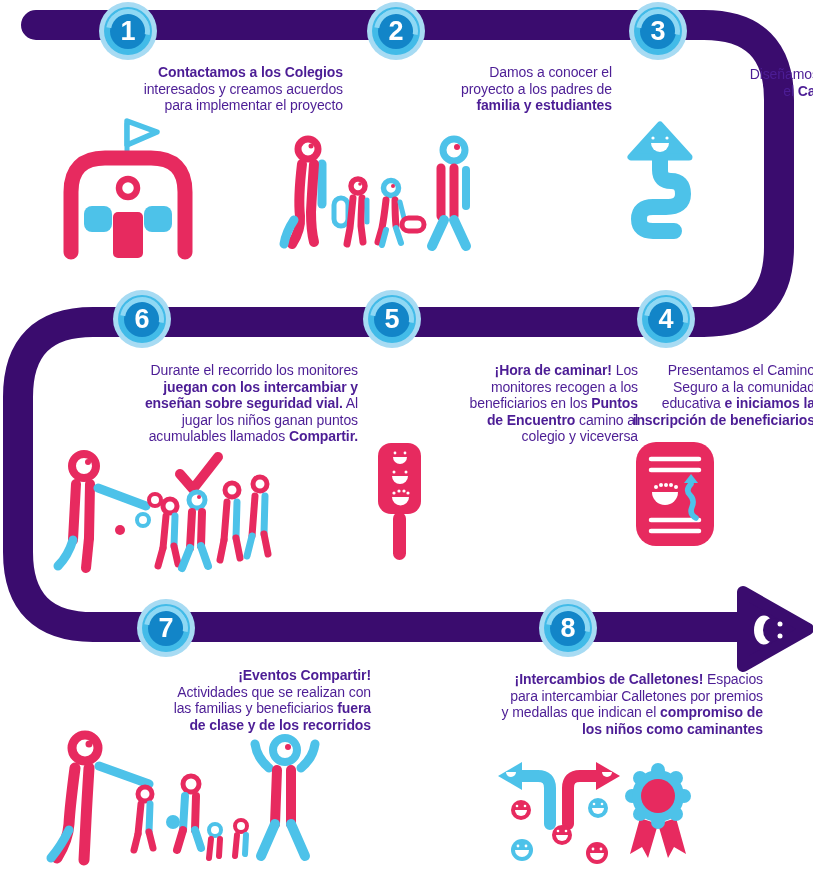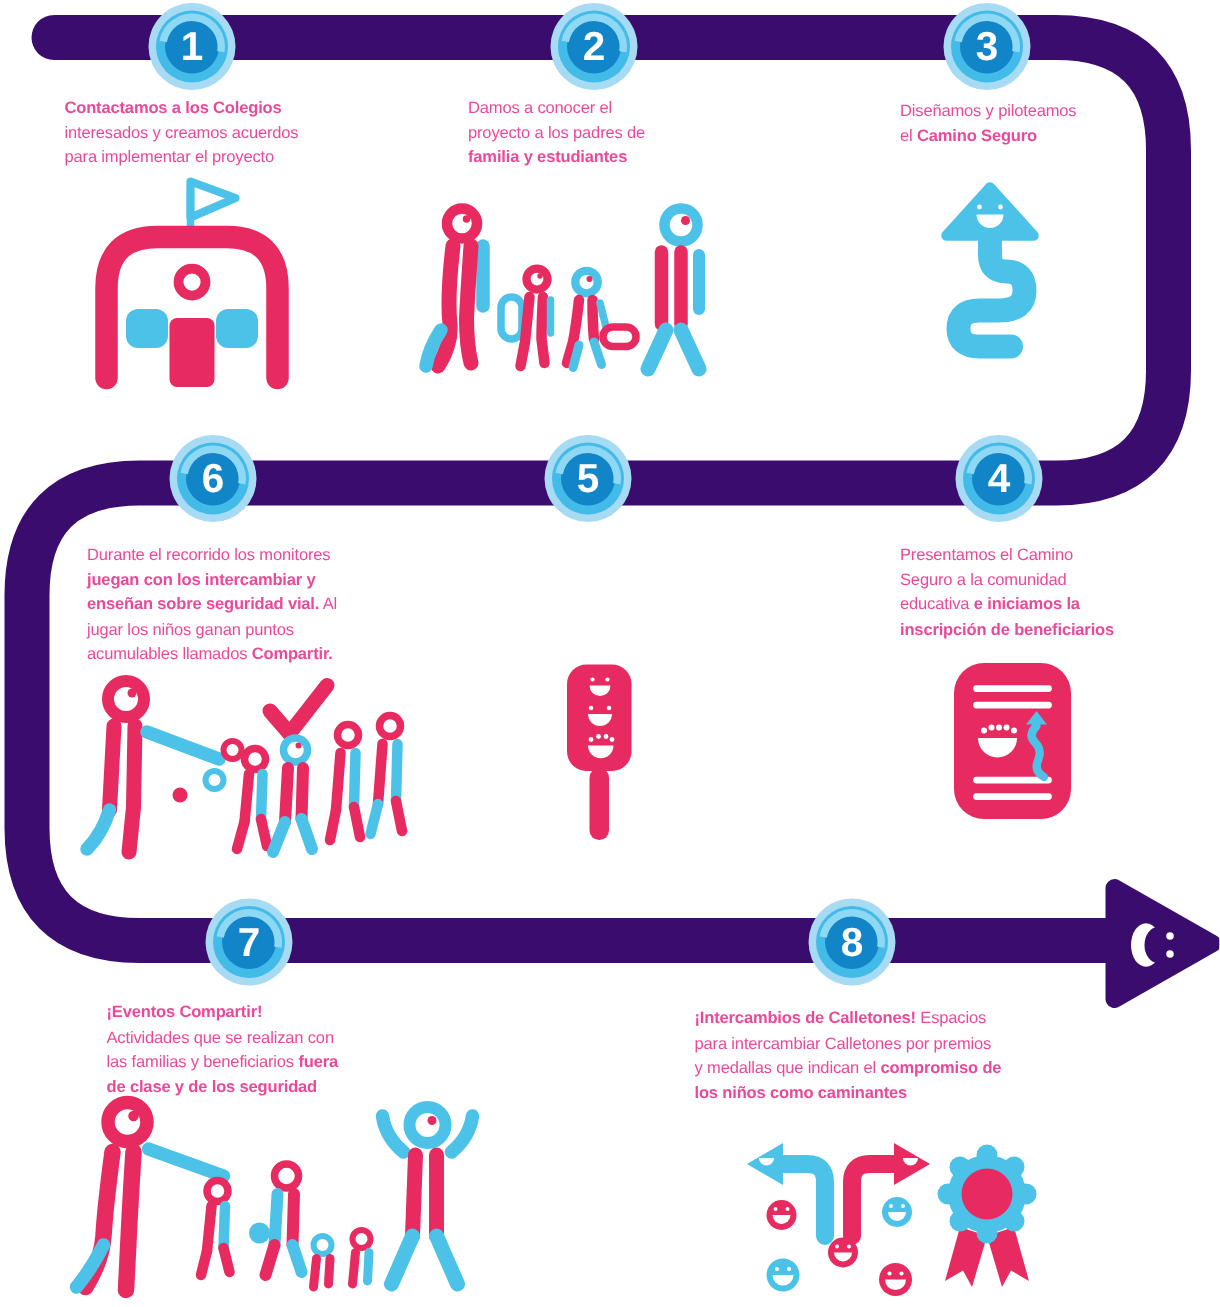--- a/index.html
+++ b/index.html
@@ -12,22 +12,22 @@
          background:#A7DBF3;display:flex;align-items:center;justify-content:center;z-index:3;}
   .badge .ring{position:absolute;inset:5px;border-radius:50%;background:#42BBE8;}
   .badge .core{position:absolute;inset:11px;border-radius:50%;background:#1285C8;}
   .badge .swirl{position:absolute;inset:7px;border-radius:50%;border:5px solid transparent;
          border-top-color:#8ED8F4;border-right-color:#8ED8F4;transform:rotate(-35deg);}
   .badge .num{position:relative;z-index:2;color:#fff;font-weight:700;font-size:27px;line-height:1;}
   .b1{left:128px;top:31px}.b2{left:396px;top:31px}.b3{left:658px;top:31px}
   .b4{left:666px;top:319px}.b5{left:392px;top:319px}.b6{left:142px;top:319px}
   .b7{left:166px;top:628px}.b8{left:568px;top:628px}
   
-  .stxt{position:absolute;width:300px;font-size:11px;line-height:16.6px;color:#ec4899;
-        white-space:pre-line;z-index:2;letter-spacing:-0.1px;}
+  .stxt{position:absolute;width:300px;font-size:14px;line-height:16.6px;color:#4c1d95;
+        white-space:pre-line;z-index:2;letter-spacing:-0.1px;text-align:right;}
   .stxt .b{font-weight:700;}
   .t1{left:43px;top:64px}.t2{left:312px;top:64px}.t3{left:600px;top:66px}
   .t4{left:600px;top:362px;width:215px}.t5{left:338px;top:362px}.t6{left:58px;top:362px}
   .t7{left:71px;top:667px}.t8{left:463px;top:671px}
   
   .icon{position:absolute;z-index:1;}
   .i1{left:58px;top:112px}.i2{left:278px;top:128px}.i3{left:616px;top:118px}
   .i4{left:634px;top:440px}.i5{left:372px;top:440px}.i6{left:48px;top:448px}
   .i7{left:33px;top:728px}.i8{left:488px;top:736px}
 </style>
@@ -101,29 +101,34 @@
 para implementar el proyecto</span></div>
   <div class="stxt t2"><span>Damos a conocer el
 proyecto a los padres de
 </span><span class="b">familia y estudiantes</span></div>
   <div class="stxt t3"><span>Diseñamos y piloteamos
 el </span><span class="b">Camino Seguro</span></div>
   <div class="stxt t4"><span>Presentamos el Camino
 Seguro a la comunidad
 educativa </span><span class="b">e iniciamos la
 inscripción de beneficiarios</span></div>
+  <div class="stxt t5"><span class="b">¡Hora de caminar!</span><span> Los
+monitores recogen a los
+beneficiarios en los </span><span class="b">Puntos
+de Encuentro</span><span> camino al
+colegio y viceversa</span></div>
   <div class="stxt t6"><span>Durante el recorrido los monitores
 </span><span class="b">juegan con los intercambiar y
 enseñan sobre seguridad vial.</span><span> Al
 jugar los niños ganan puntos
 acumulables llamados </span><span class="b">Compartir.</span></div>
   <div class="stxt t7"><span class="b">¡Eventos Compartir!</span><span>
 Actividades que se realizan con
 las familias y beneficiarios </span><span class="b">fuera
-de clase y de los seguridad</span></div>
+de clase y de los recorridos</span></div>
   <div class="stxt t8"><span class="b">¡Intercambios de Calletones!</span><span> Espacios
 para intercambiar Calletones por premios
 y medallas que indican el </span><span class="b">compromiso de
 los niños como caminantes</span></div>
 
   <svg class="icon i1" width="140" height="150" viewBox="0 0 140 150">
     <g>
       <path d="M69 46 V12" fill="none" stroke="#4DC2E9" stroke-width="5" stroke-linecap="round"></path>
       <path d="M69 9 L99 20 L69 33 Z" fill="#fff" stroke="#4DC2E9" stroke-width="5.5" stroke-linejoin="round"></path>
     </g>

